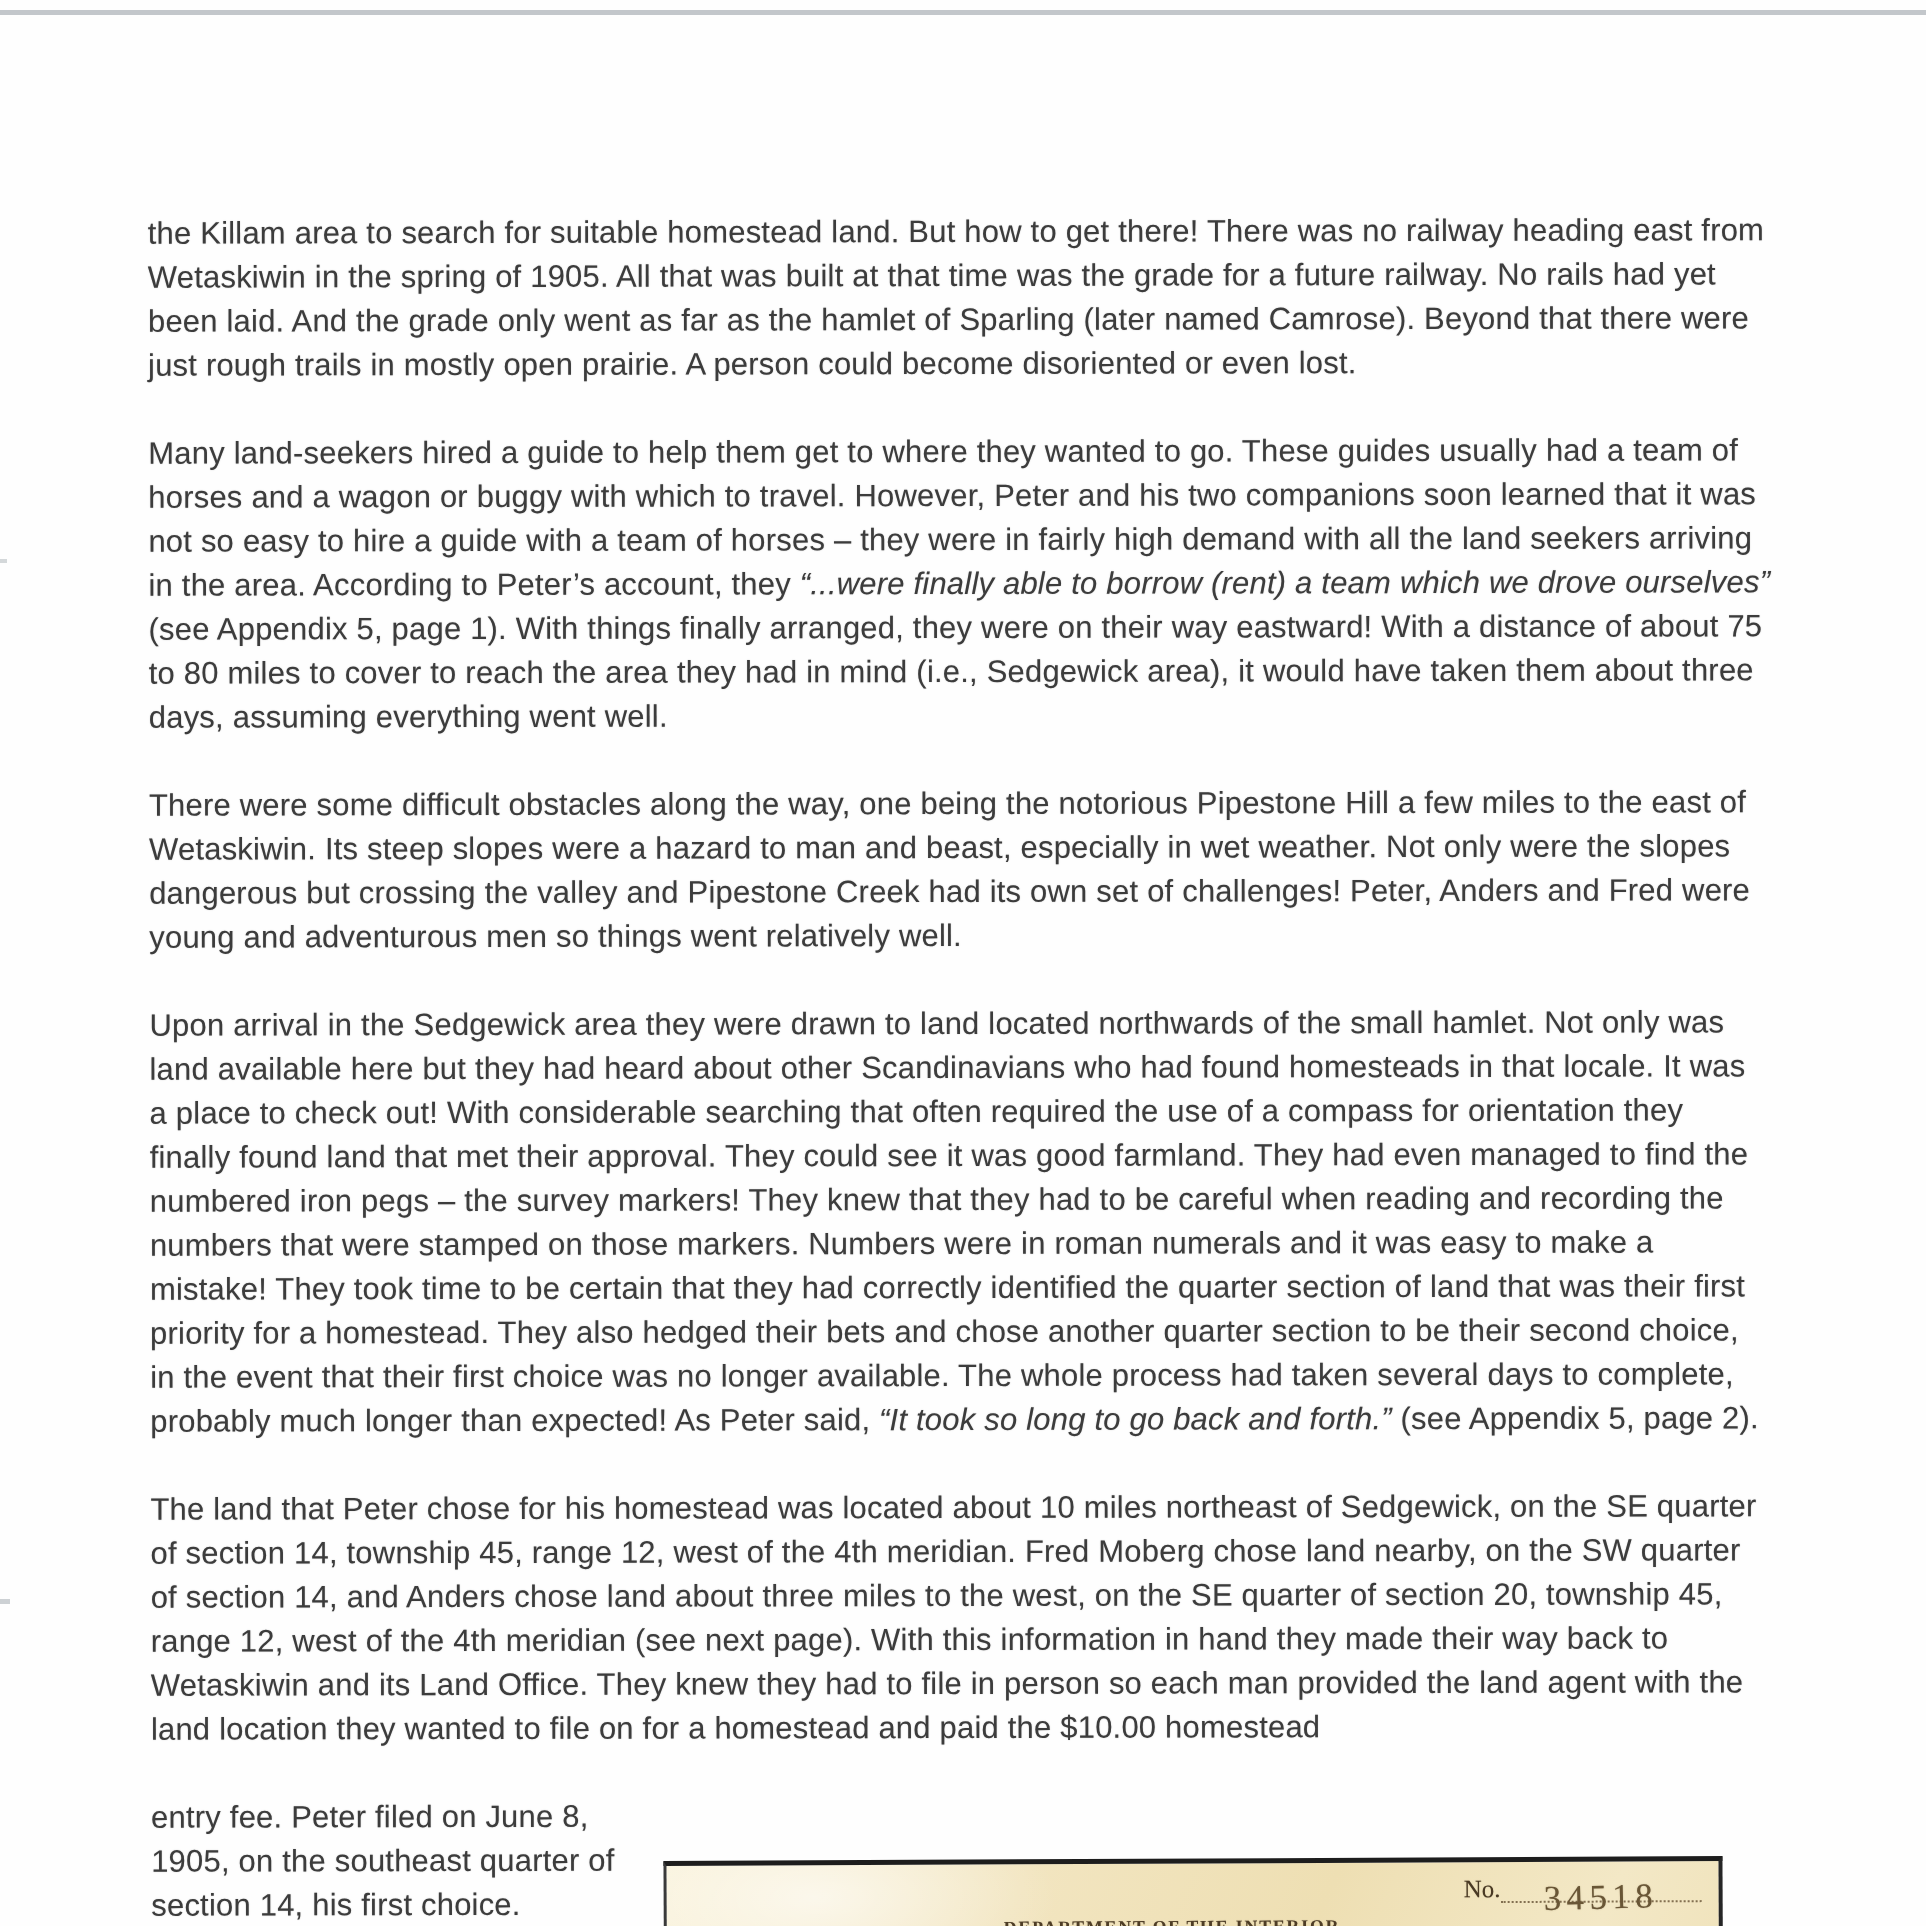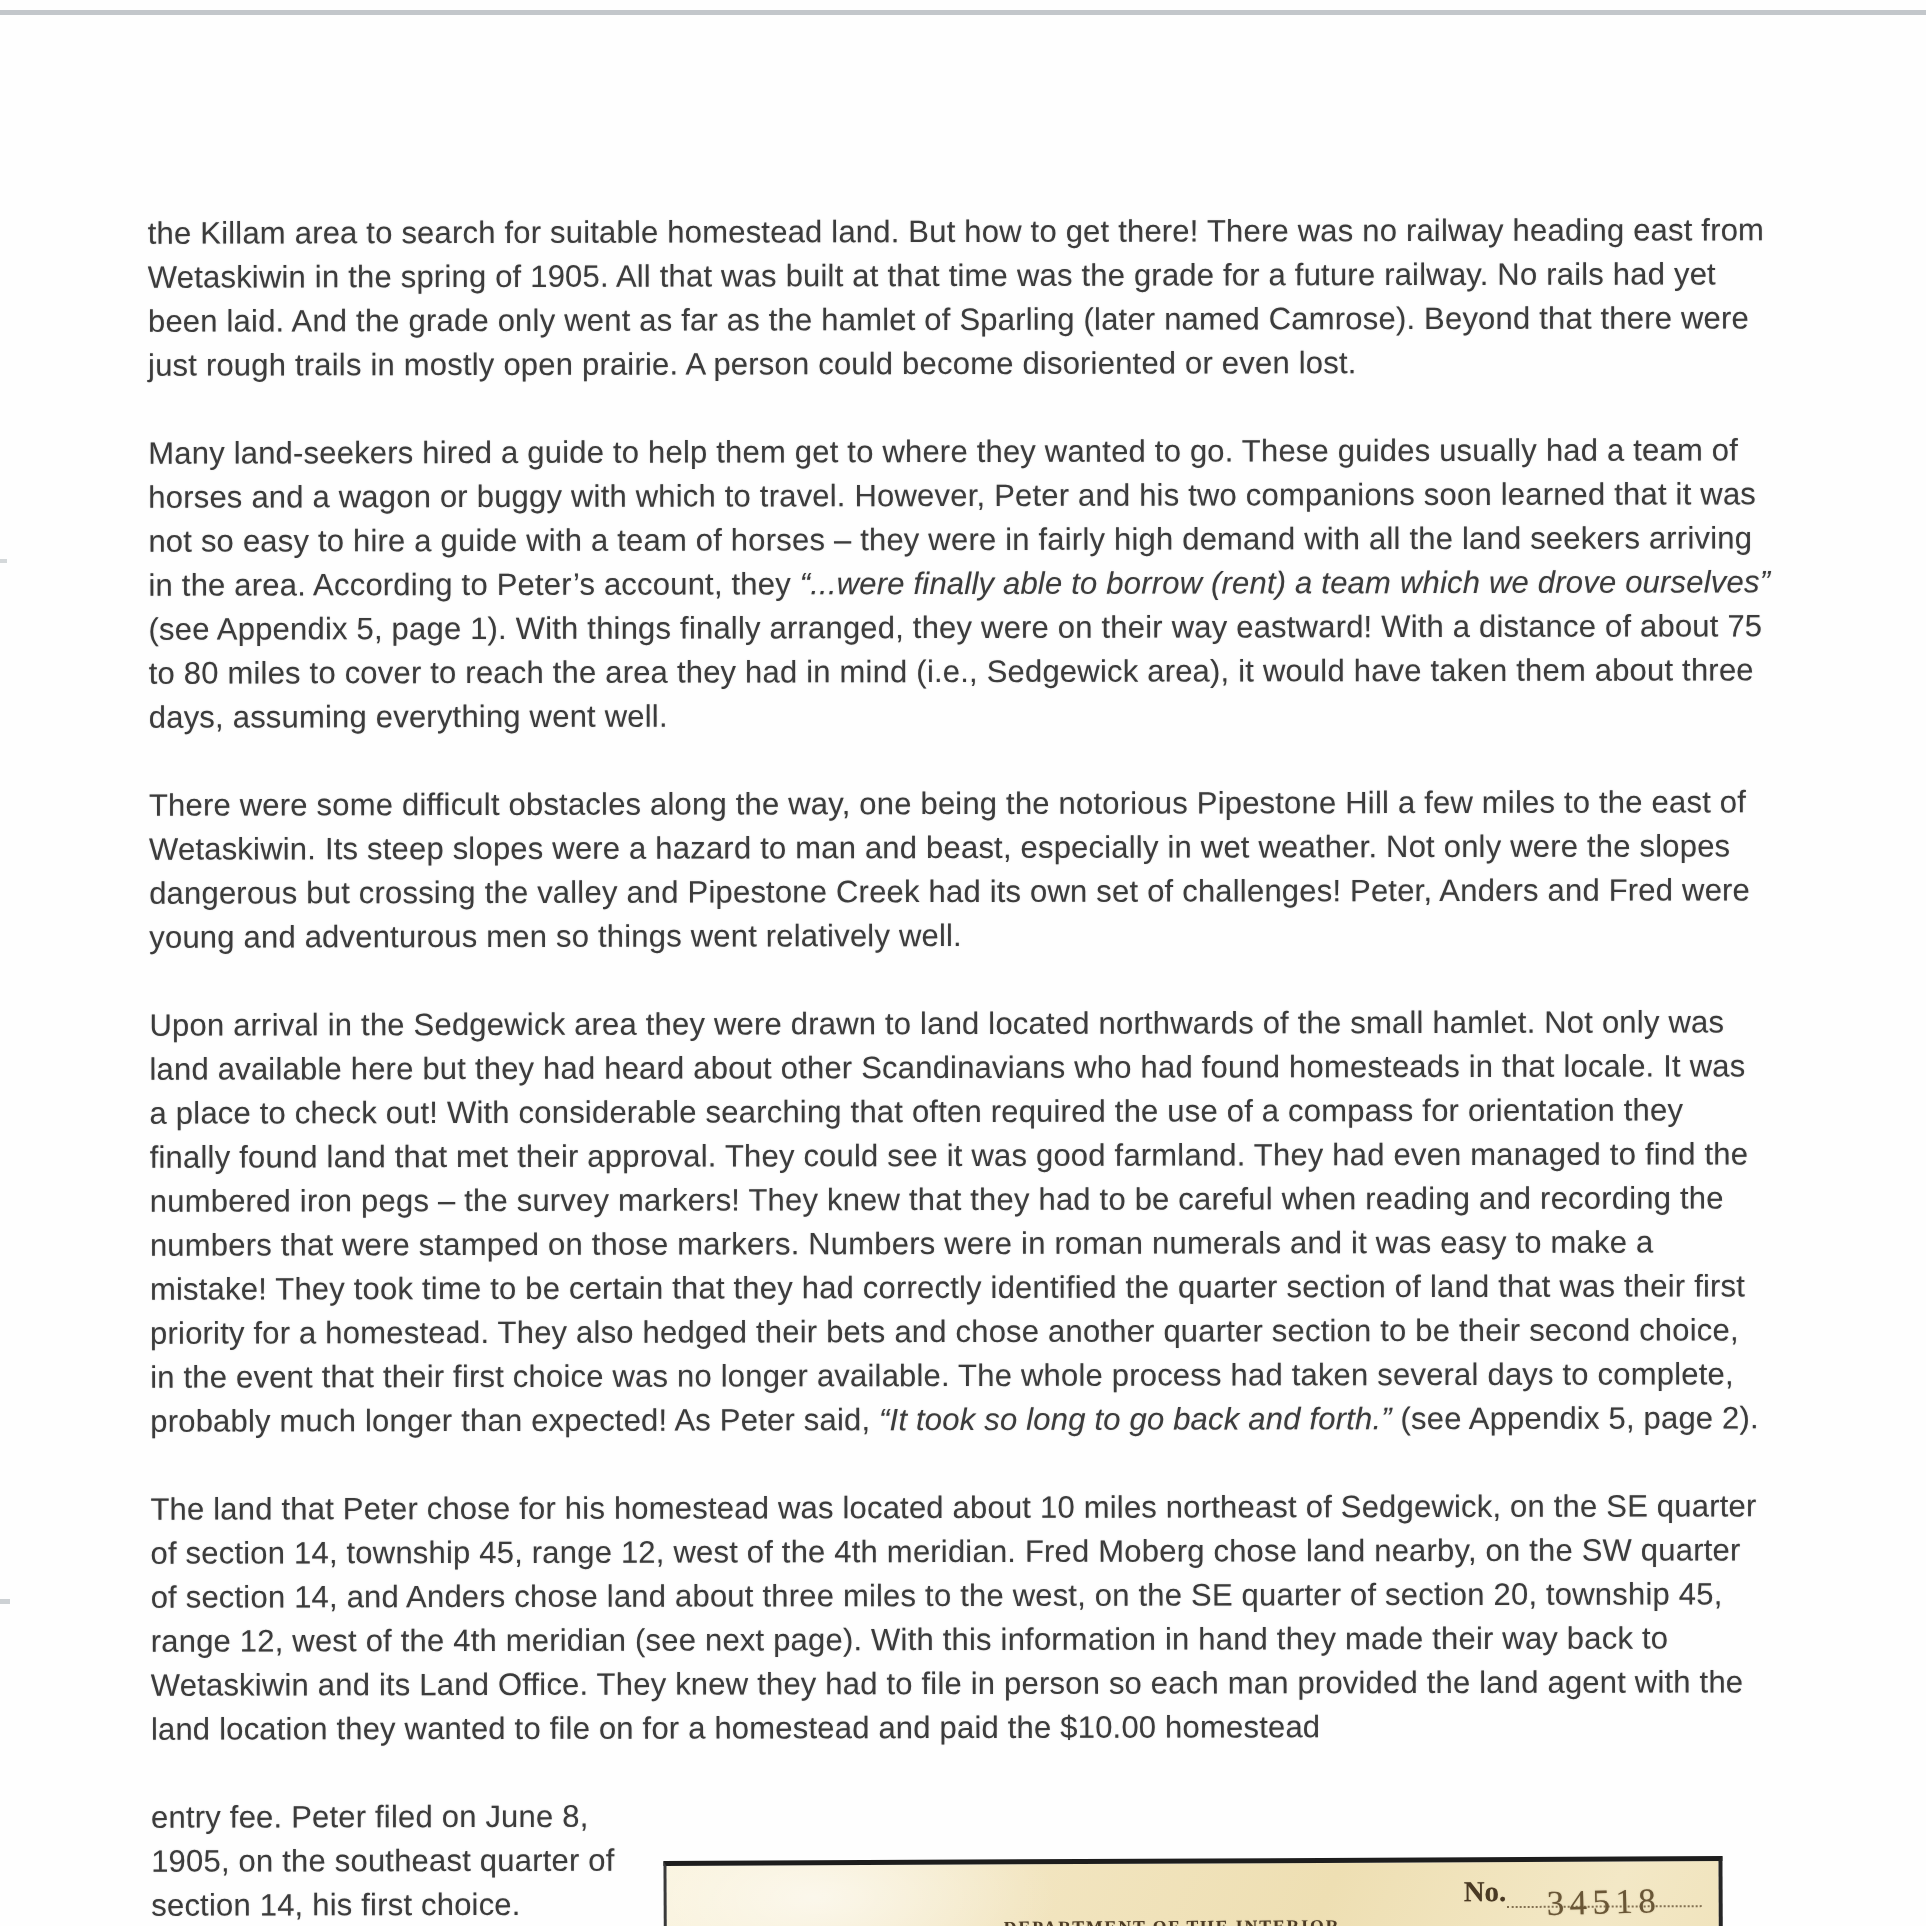--- a/index.html
+++ b/index.html
@@ -26,21 +26,21 @@
     background:
       radial-gradient(ellipse 347px 146px at 14% 6%, rgba(255,255,255,.6), rgba(255,255,255,0) 70%),
       radial-gradient(ellipse 270px 116px at 82% 28%, rgba(203,174,112,.22), rgba(203,174,112,0) 70%),
       radial-gradient(ellipse 347px 100px at 38% 52%, rgba(208,182,124,.18), rgba(208,182,124,0) 72%),
       radial-gradient(ellipse 231px 92px at 70% 88%, rgba(212,188,132,.18), rgba(212,188,132,0) 70%),
       linear-gradient(115deg,#f9f2da 0%,#f2e5c0 28%,#eedfb3 52%,#f3e8c6 74%,#ecdcae 100%);
     color:#4a3a24;font-family:"Liberation Serif",serif;}
   .receipt .abs{position:absolute;}
   .r-text{text-shadow:0 0 0.8px rgba(74,58,36,.45);}
   .no-row{top:13px;left:797px;right:17.3px;display:flex;align-items:flex-end;}
-  .no-label{font-size:29px;font-weight:bold;font-style:normal;}
+  .no-label{font-size:25px;font-weight:normal;font-style:normal;}
   .no-line{flex:1;border-bottom:2.7px dotted rgba(102,82,52,.8);height:13px;text-align:center;}
   .no-value{display:inline-block;font-size:35px;letter-spacing:5.4px;color:#695636;
             transform:translateY(-10px) rotate(-1.2deg);text-shadow:0 0 1.2px rgba(105,86,54,.5);}
   .r-dept{top:53px;left:0;width:1017px;text-align:center;font-size:17.7px;font-weight:bold;
           letter-spacing:1.9px;color:#4e3d26;}
 </style>
 </head>
 <body>
 
 <div class="page">

